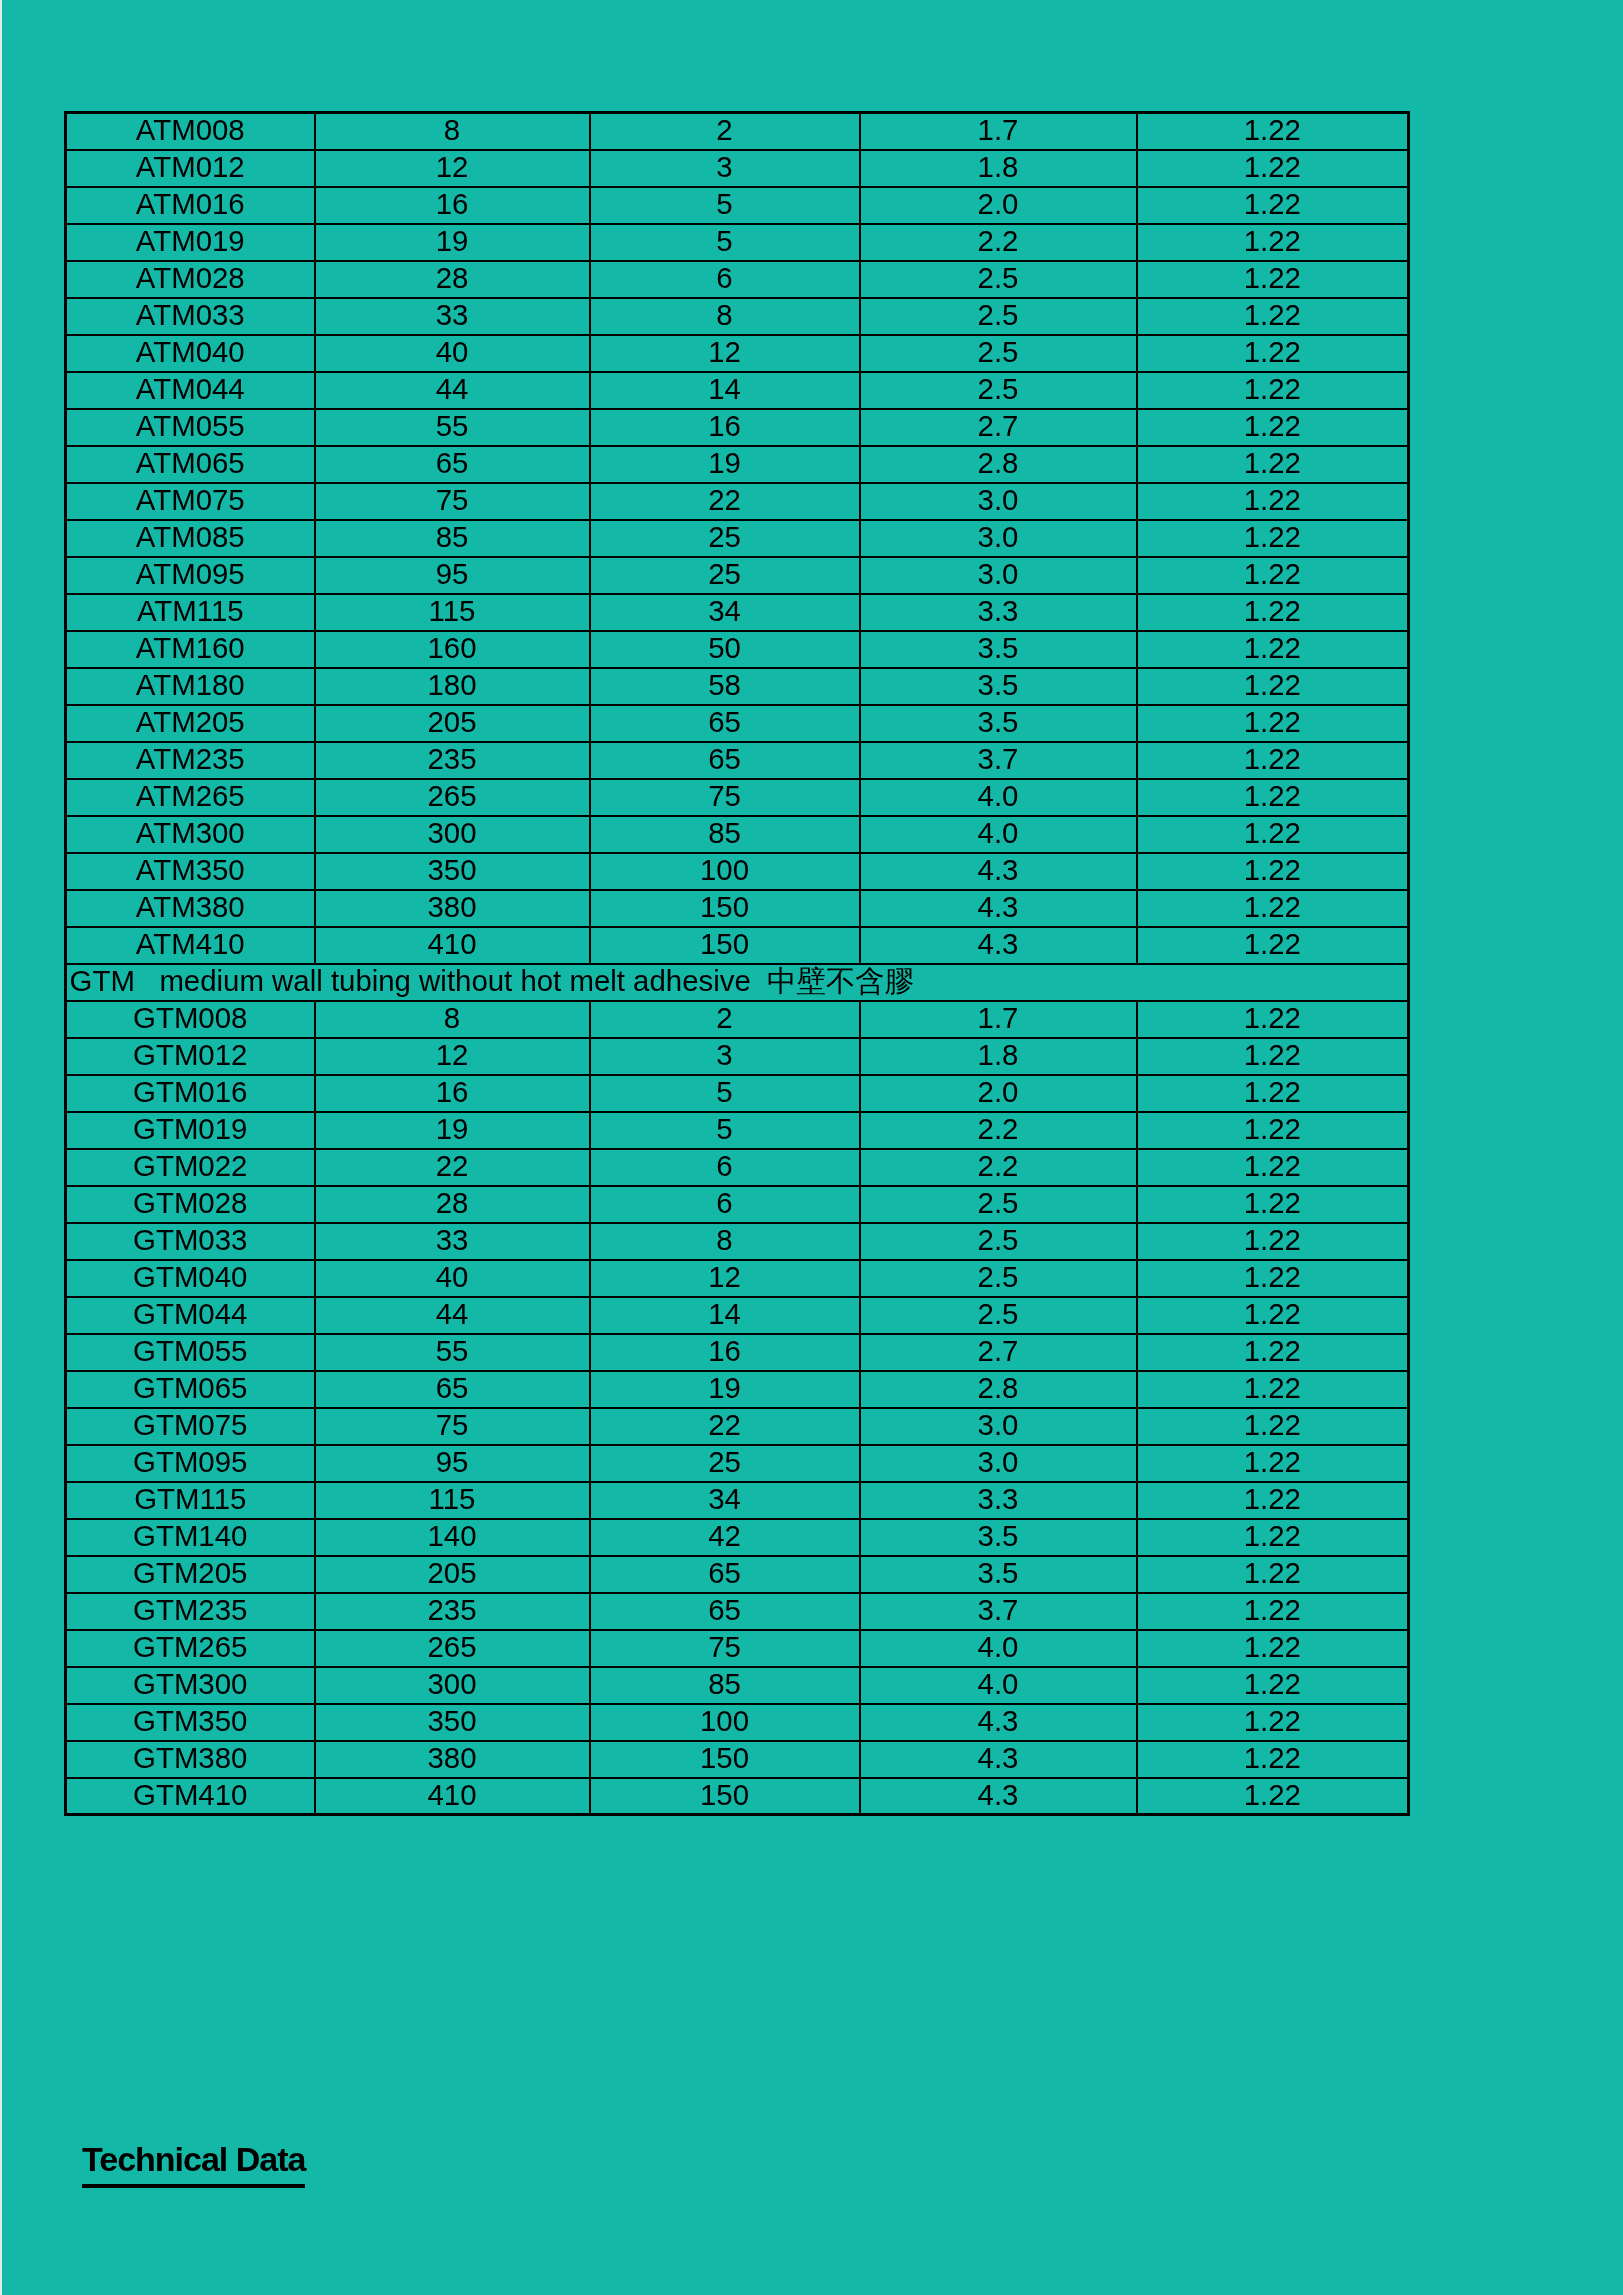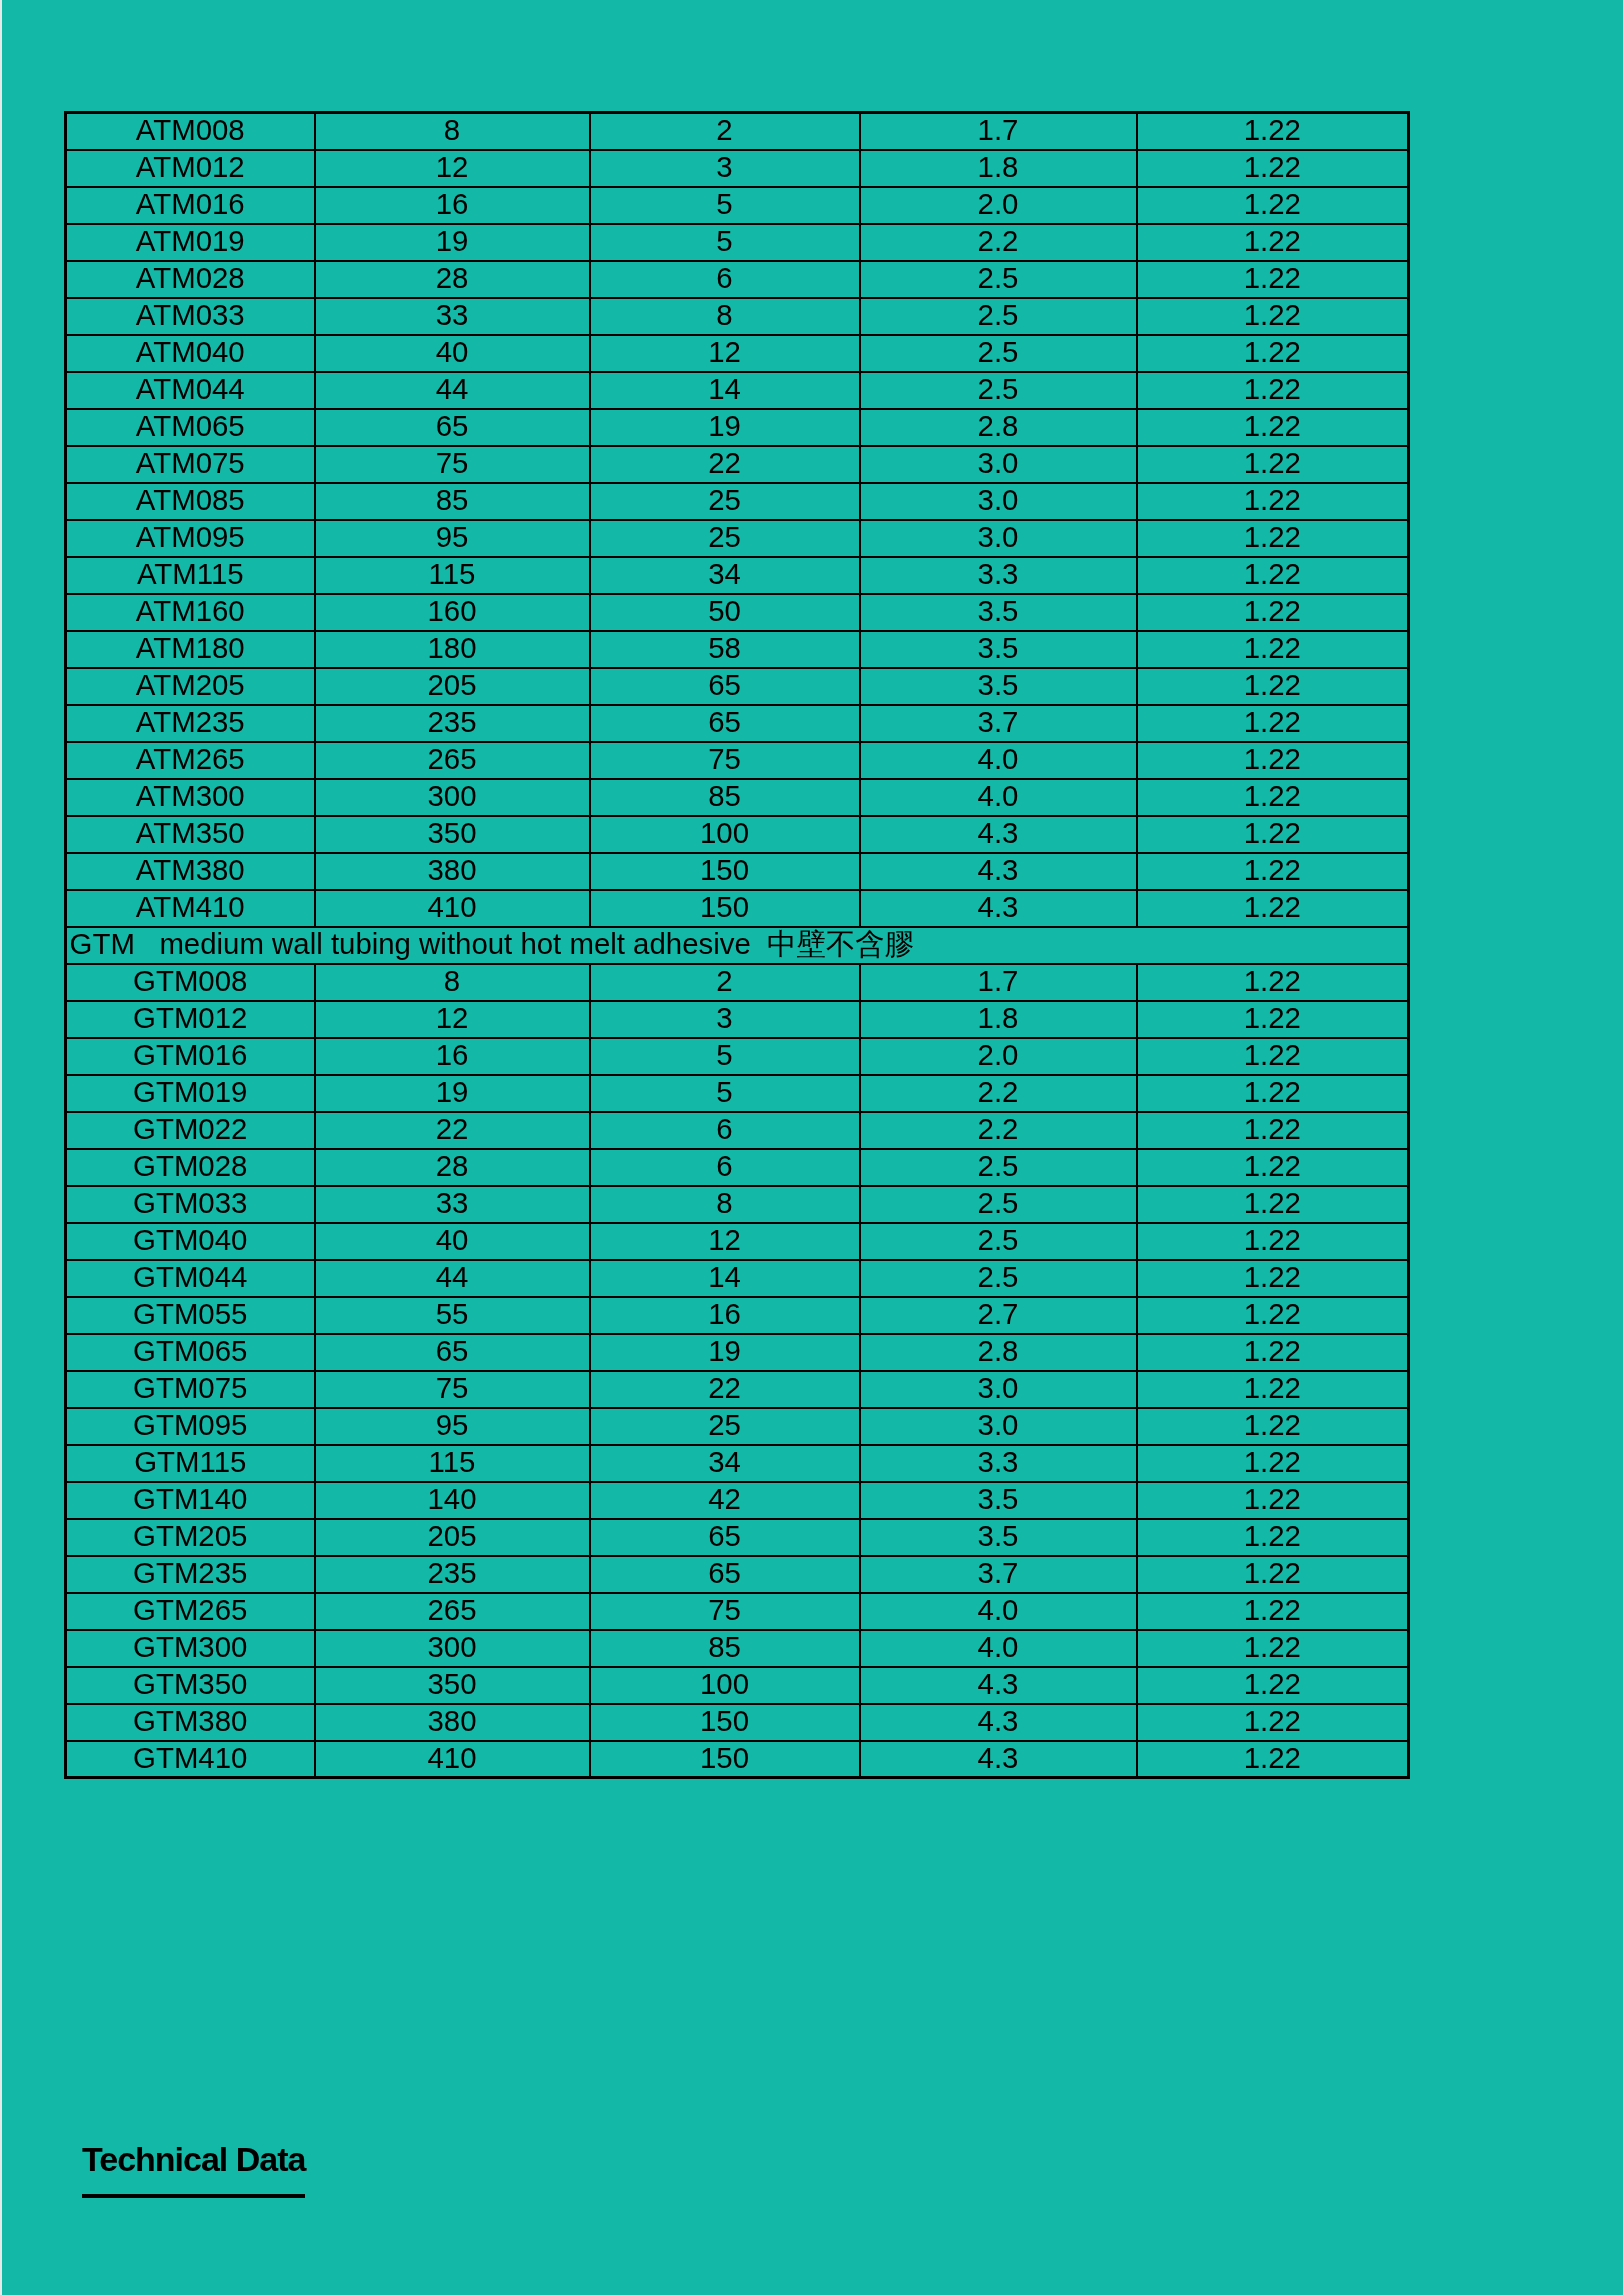--- a/index.html
+++ b/index.html
@@ -49,21 +49,21 @@
   .col-c5    { width: 272px; }
   .tech-heading {
     position: absolute;
     left: 80px;
     top: 2141px;
     display: inline-block;
     font-size: 34px;
     font-weight: bold;
     letter-spacing: -1px;
     line-height: 1.1;
-    padding-bottom: 16px;
+    padding-bottom: 6px;
     border-bottom: 4.6px solid #000;
     color: #000;
   }
 </style>
 </head>
 <body>
 
 <div class="page">
 
   <table class="spec-table">
@@ -125,20 +125,27 @@
     <td>1.22</td>
   </tr>
         <tr>
     <td>ATM044</td>
     <td>44</td>
     <td>14</td>
     <td>2.5</td>
     <td>1.22</td>
   </tr>
         <tr>
+    <td>ATM055</td>
+    <td>55</td>
+    <td>16</td>
+    <td>2.7</td>
+    <td>1.22</td>
+  </tr>
+        <tr>
     <td>ATM065</td>
     <td>65</td>
     <td>19</td>
     <td>2.8</td>
     <td>1.22</td>
   </tr>
         <tr>
     <td>ATM075</td>
     <td>75</td>
     <td>22</td>

